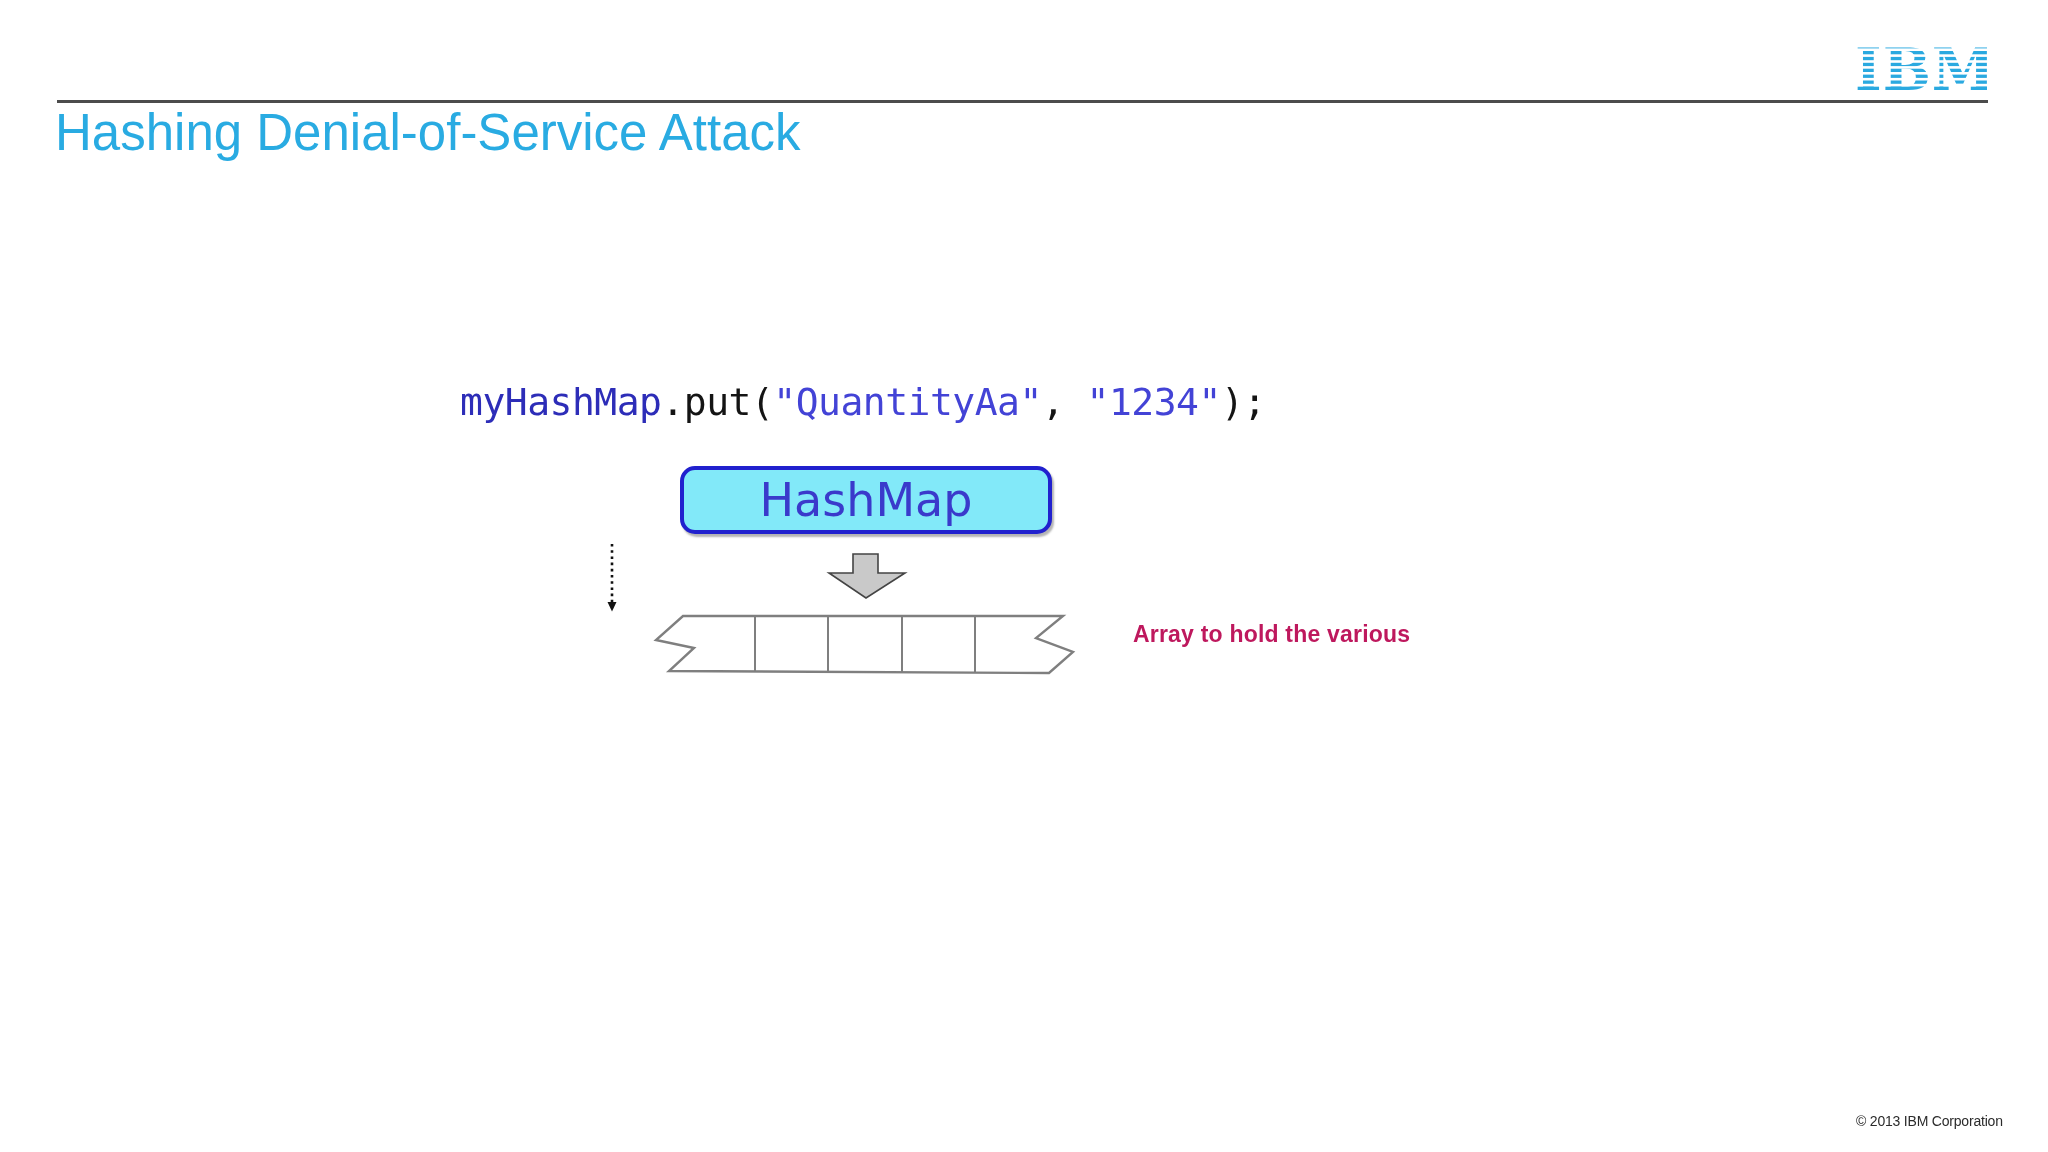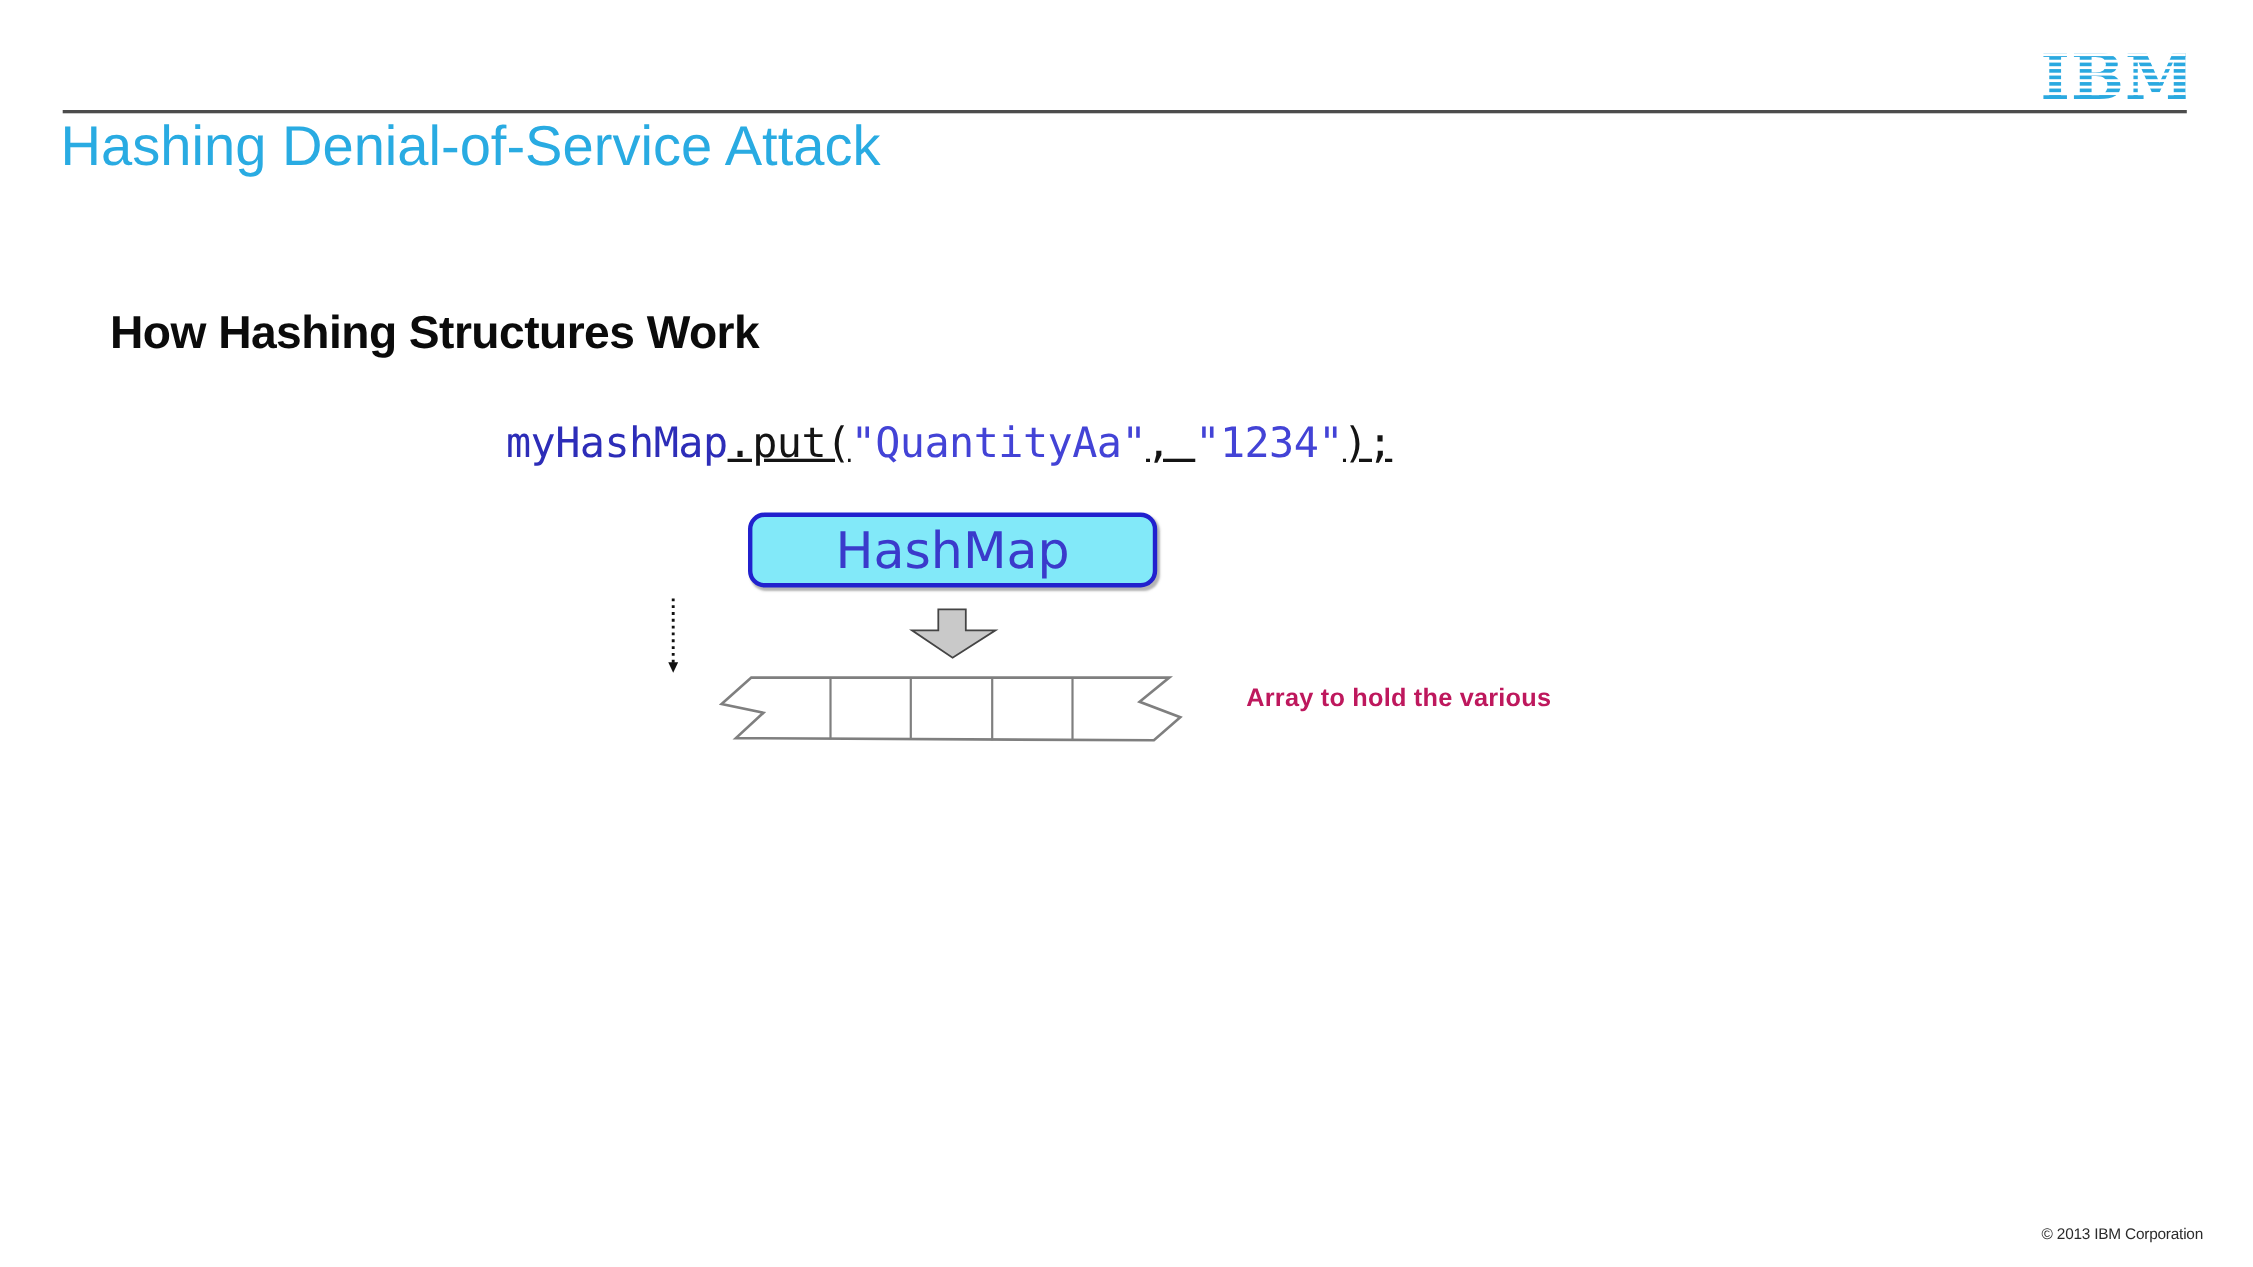--- a/index.html
+++ b/index.html
@@ -19,21 +19,21 @@
   .logo-svg{left:1855px;top:34px;}
   .section-heading{
     left:100px;top:267px;font-size:42px;font-weight:bold;color:#0b0b0b;
     letter-spacing:-0.5px;white-space:nowrap;
   }
   .code-line{
     left:460px;top:372px;font-family:"DejaVu Sans Mono","Liberation Mono",monospace;
     font-size:38px;line-height:1.0;white-space:pre;letter-spacing:-0.5px;
   }
   .code-ident{color:#2d2db8;}
-  .code-punct{color:#141414;text-decoration:underline;}
+  .code-punct{color:#141414;}
   .code-string{color:#4343d6;}
   .hashmap-box{
     left:680px;top:455px;width:372px;height:68px;box-sizing:border-box;
     background:#82e9f9;border:4px solid #2121ce;border-radius:15px;
     display:flex;align-items:center;justify-content:center;
     box-shadow:2px 3px 2px rgba(40,40,40,0.35);
   }
   .hashmap-label{
     font-family:"DejaVu Sans","Liberation Sans",sans-serif;
     font-size:46px;color:#3a3acb;line-height:1;
@@ -68,21 +68,20 @@
       <rect x="-2" y="15.2" width="136" height="2.6" fill="#ffffff"></rect>
       <rect x="-2" y="21.1" width="136" height="2.6" fill="#ffffff"></rect>
       <rect x="-2" y="27.0" width="136" height="2.6" fill="#ffffff"></rect>
       <rect x="-2" y="32.9" width="136" height="2.6" fill="#ffffff"></rect>
       <rect x="-2" y="38.8" width="136" height="2.6" fill="#ffffff"></rect>
     </g>
   </svg>
 
   <div class="abs slide-title">Hashing Denial-of-Service Attack</div>
 
-  <div class="abs section-heading">How Hashing Structures Work</div>
 
   <div class="abs code-line"><span class="code-ident">myHashMap</span><span class="code-punct">.put(</span><span class="code-string">"QuantityAa"</span><span class="code-punct">, </span><span class="code-string">"1234"</span><span class="code-punct">);</span></div>
 
   <div class="abs hashmap-box">
     <span class="hashmap-label">HashMap</span>
   </div>
 
 
   <svg class="abs diagram-svg" width="520" height="160" viewBox="0 0 520 160" aria-hidden="true">
 

